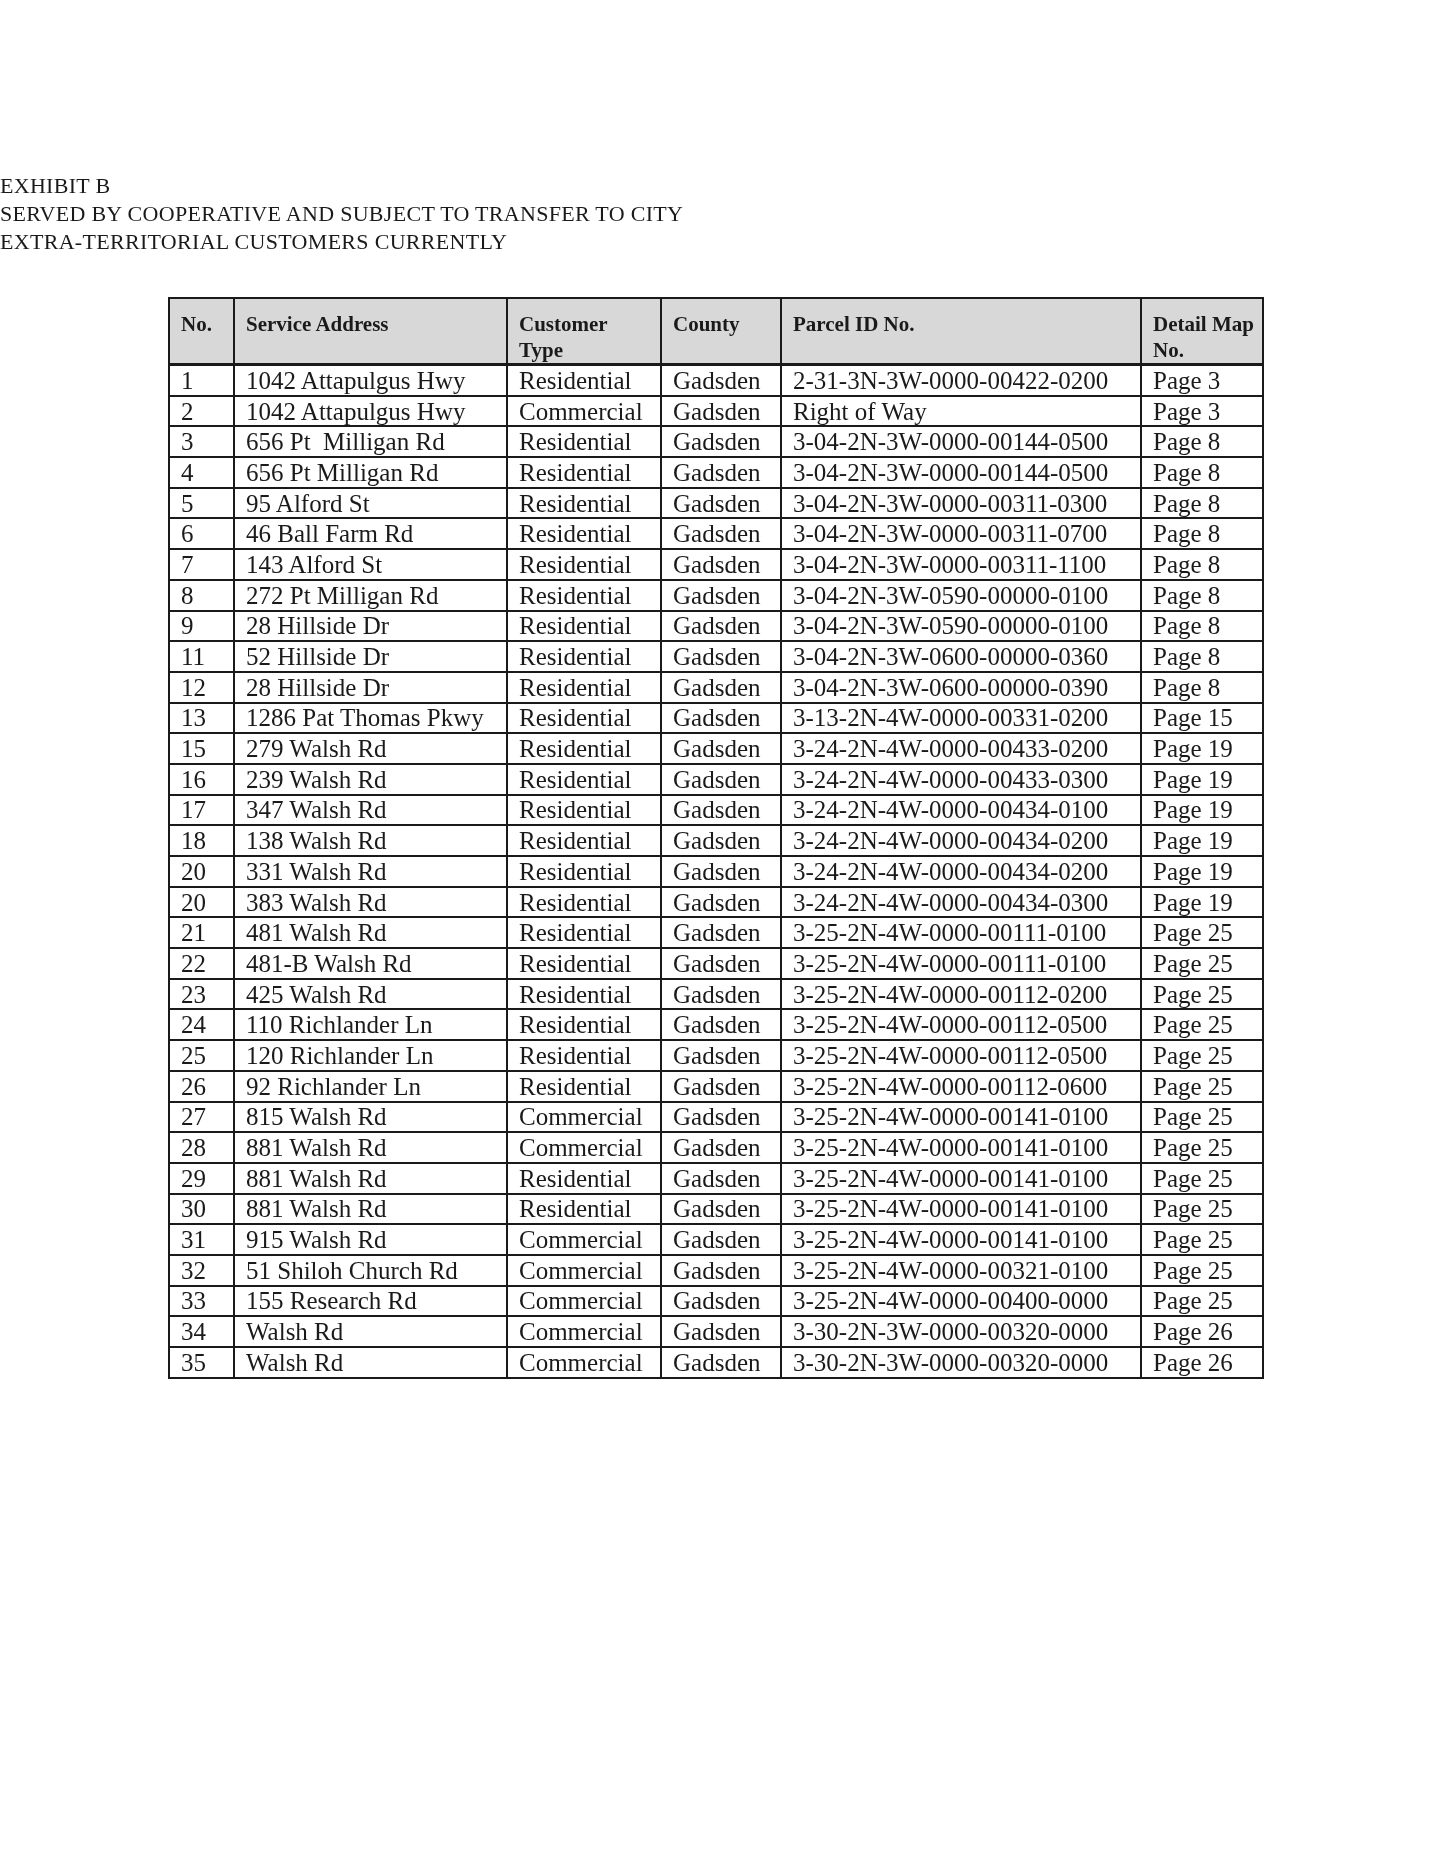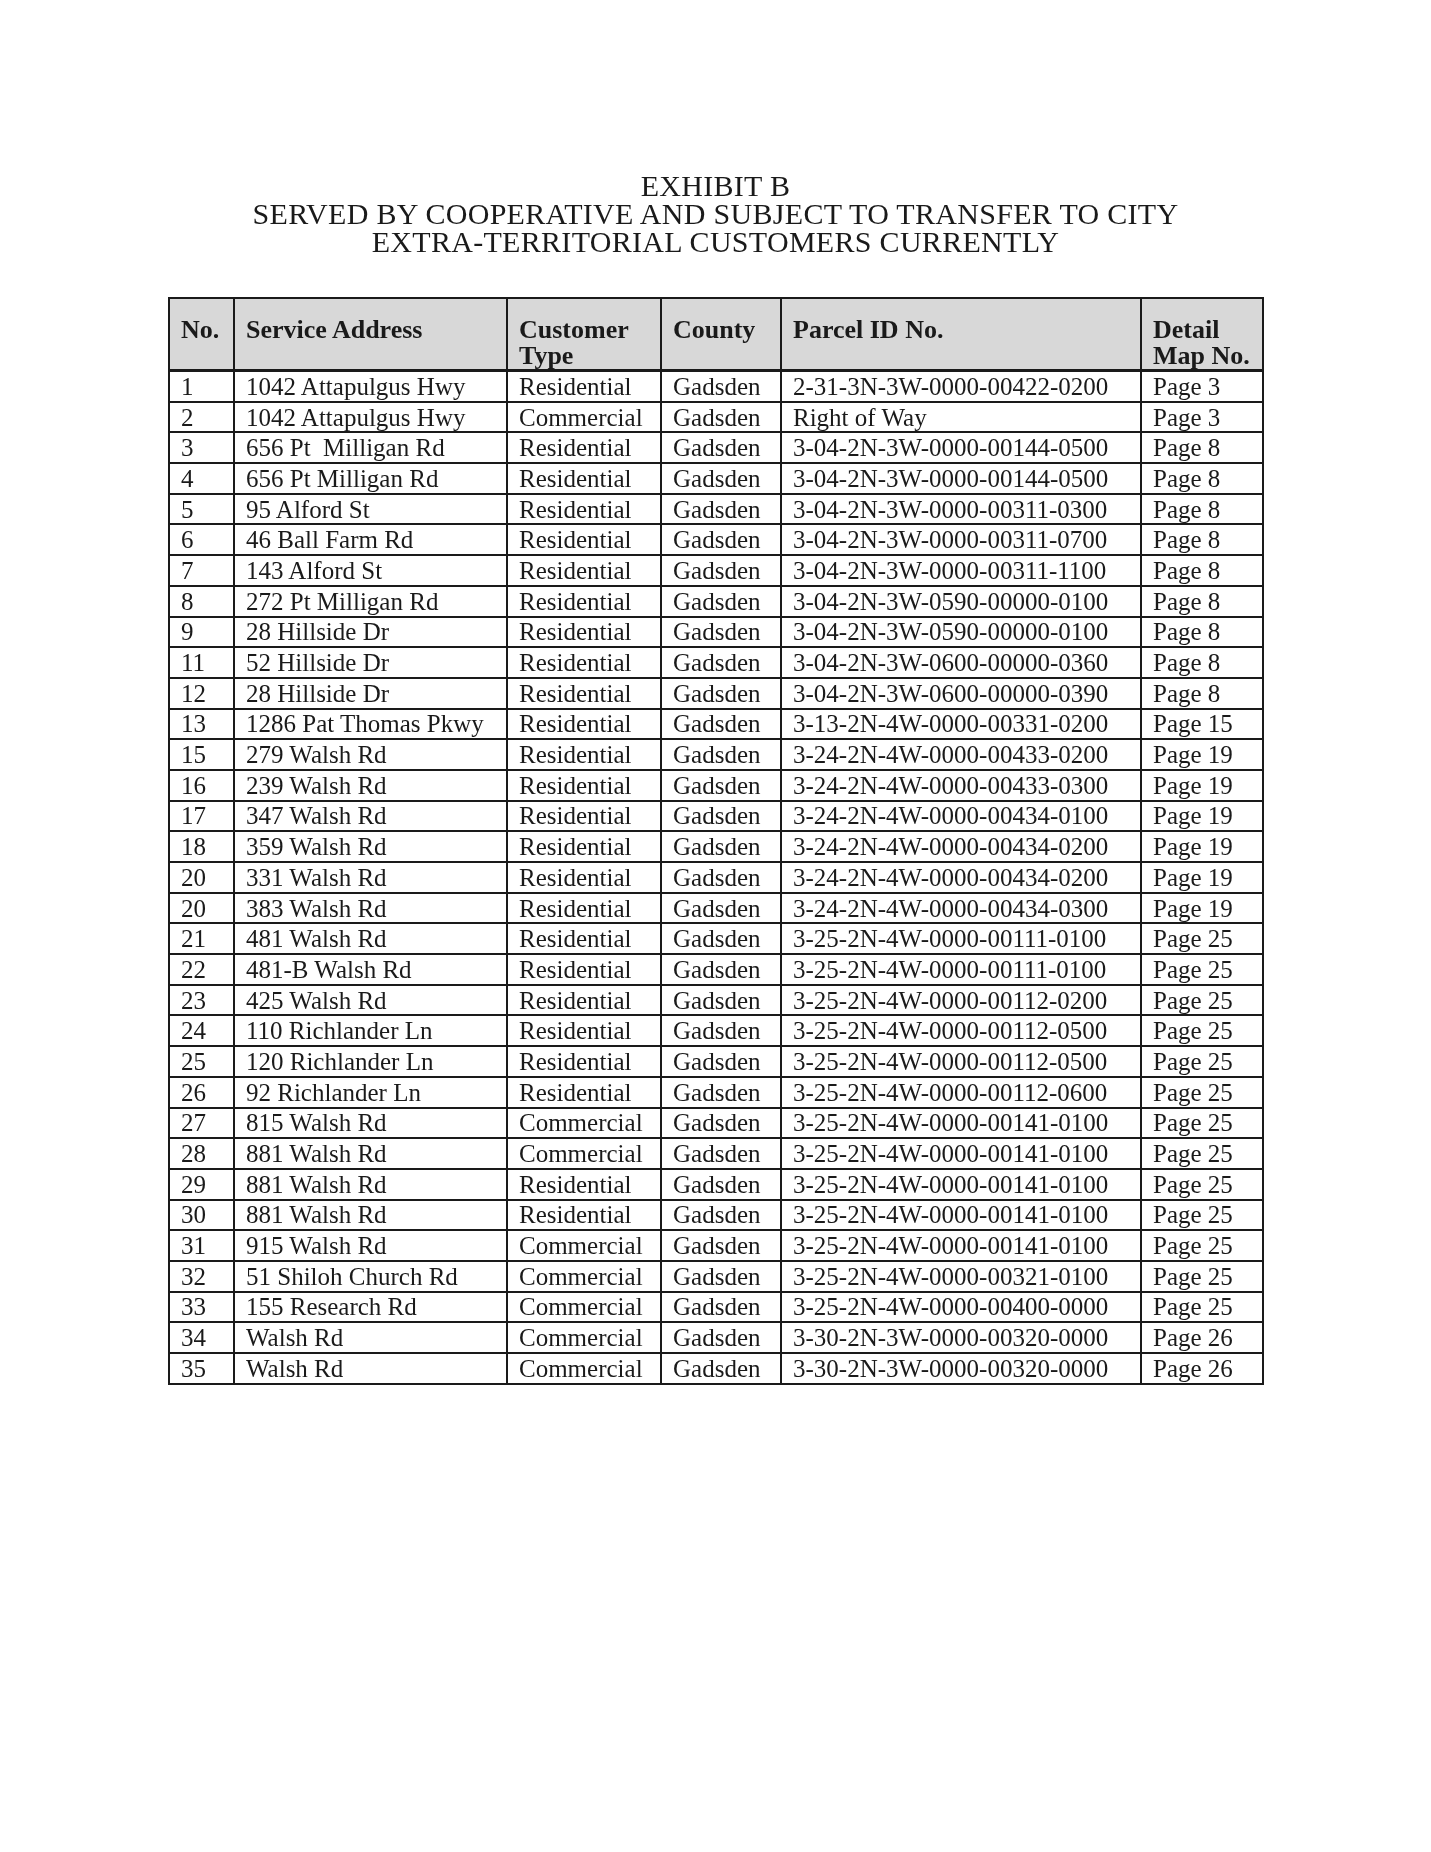--- a/index.html
+++ b/index.html
@@ -14,22 +14,22 @@
     background: var(--page-bg, #ffffff);
     font-family: "Liberation Serif", "DejaVu Serif", serif;
     color: var(--text-color, #1a1a1a);
     overflow: hidden;
   }
   .title-block {
     position: absolute;
     top: 172px;
     left: 0;
     width: 100%;
-    text-align: center;
-    font-size: 30px;
+    text-align: left;
+    font-size: 22px;
     line-height: 28px;
     letter-spacing: 0.3px;
     white-space: nowrap;
   }
   table.customers-table {
     position: absolute;
     top: 297px;
     left: 168px;
     width: 1094px;
     border-collapse: collapse;
@@ -38,24 +38,24 @@
   .customers-table th,
   .customers-table td {
     border: 2px solid var(--border-color, #1a1a1a);
     text-align: left;
     overflow: hidden;
     white-space: pre-wrap;
   }
   .customers-table thead th {
     background: var(--header-bg, #d8d8d8);
     font-weight: bold;
-    font-size: 26px;
+    font-size: 21px;
     line-height: 26px;
     vertical-align: top;
-    padding: 18px 4px 0 11px;
+    padding: 12px 4px 0 11px;
     height: 49px;
     border-bottom: 3px solid var(--border-color, #1a1a1a);
   }
   .customers-table tbody td {
     font-size: 25px;
     font-weight: normal;
     vertical-align: middle;
     padding: 0 4px 0 11px;
     height: 28.7px;
     line-height: 27px;
@@ -207,21 +207,21 @@
         <tr>
           <td>17</td>
           <td>347 Walsh Rd</td>
           <td>Residential</td>
           <td>Gadsden</td>
           <td>3-24-2N-4W-0000-00434-0100</td>
           <td>Page 19</td>
         </tr>
         <tr>
           <td>18</td>
-          <td>359 Walsh Rd</td>
+          <td>138 Walsh Rd</td>
           <td>Residential</td>
           <td>Gadsden</td>
           <td>3-24-2N-4W-0000-00434-0200</td>
           <td>Page 19</td>
         </tr>
         <tr>
           <td>20</td>
           <td>331 Walsh Rd</td>
           <td>Residential</td>
           <td>Gadsden</td>

